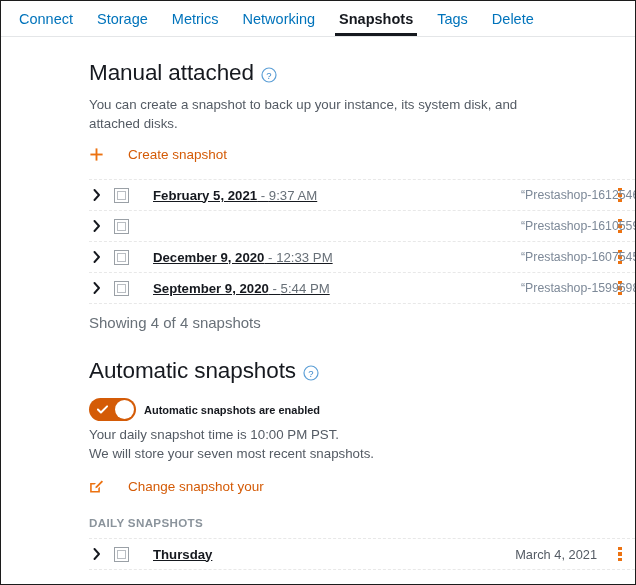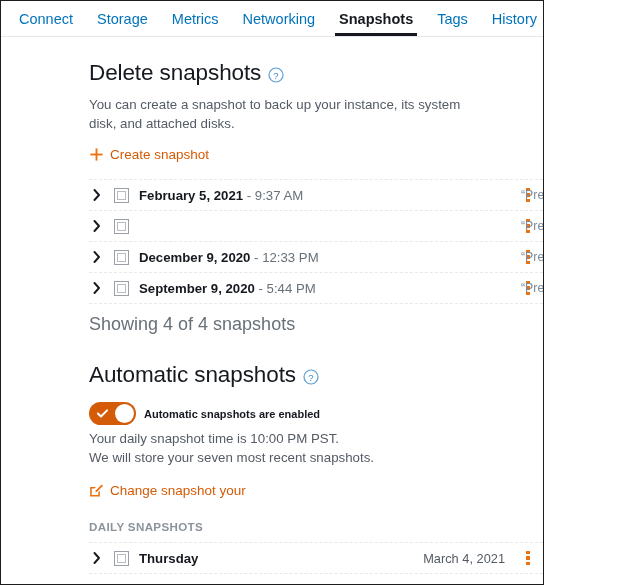--- a/index.html
+++ b/index.html
@@ -6,21 +6,21 @@
     margin: 0;
     padding: 0;
     background: #ffffff;
   }
   body {
     font-family: "Liberation Sans", sans-serif;
     -webkit-font-smoothing: antialiased;
   }
   #page {
     position: relative;
-    width: 544px;
+    width: 636px;
     height: 585px;
     box-sizing: border-box;
     border: 1px solid #1c1c1c;
     background: #ffffff;
     overflow: hidden;
   }
 
   
   .tabbar {
     position: relative;
@@ -85,21 +85,21 @@
     padding-left: 88px;
     padding-right: 78px;
     margin-top: 9px;
     font-size: 13.3px;
     line-height: 19px;
     color: #545b64;
   }
   .action-link {
     display: inline-flex;
     align-items: center;
-    gap: 6px;
+    gap: 24px;
     margin-left: 88px;
     margin-top: 14px;
     color: #d45b07;
     font-size: 13.5px;
     font-weight: 400;
     cursor: pointer;
   }
   .plus-icon {
     width: 15px;
     height: 15px;
@@ -146,25 +146,26 @@
     cursor: pointer;
   }
   .cbox::after {
     content: "";
     position: absolute;
     left: 2px; top: 2px; right: 2px; bottom: 2px;
     border: 1px solid #b9bdc2;
     background: #fff;
   }
   .snap-label {
-    margin-left: 10px;
+    margin-left: 24px;
     font-size: 13.2px;
     color: #16191f;
     font-weight: 700;
     white-space: nowrap;
+    text-decoration: underline;
   }
   .snap-time {
     font-weight: 400;
     color: #687078;
   }
   .snap-name {
     position: absolute;
     left: 392px;
     font-size: 12.3px;
     color: #7d8998;
@@ -196,21 +197,21 @@
   }
   .kebab i {
     display: block;
     width: 3.5px;
     height: 3.5px;
     background: #ec7211;
   }
   .showing {
     margin-left: 88px;
     margin-top: 10px;
-    font-size: 18px;
+    font-size: 15px;
     color: #687078;
   }
 
   
   .toggle-row {
     display: flex;
     align-items: center;
     margin-left: 88px;
     margin-top: 14px;
   }
@@ -261,29 +262,28 @@
 
 <div id="page">
 
   <div class="tabbar">
     <div class="tab">Connect</div>
     <div class="tab">Storage</div>
     <div class="tab">Metrics</div>
     <div class="tab">Networking</div>
     <div class="tab active">Snapshots</div>
     <div class="tab">Tags</div>
-    <div class="tab">History</div>
     <div class="tab">Delete</div>
   </div>
 
   <div class="content">
 
     
     <div class="section-head">
-      <h2>Delete snapshots</h2>
+      <h2>Manual attached</h2>
       <svg class="help-icon" viewBox="0 0 16 16">
         <circle cx="8" cy="8" r="7" fill="none" stroke="#5c9fd6" stroke-width="1.2"></circle>
         <text x="8" y="11.6" text-anchor="middle" font-family="Liberation Sans, sans-serif" font-size="9.5" fill="#3b87c9">?</text>
       </svg>
     </div>
 
     <div class="desc">You can create a snapshot to back up your instance, its system disk, and attached disks.</div>
 
     <div class="action-link">
       <svg class="plus-icon" viewBox="0 0 16 16">

